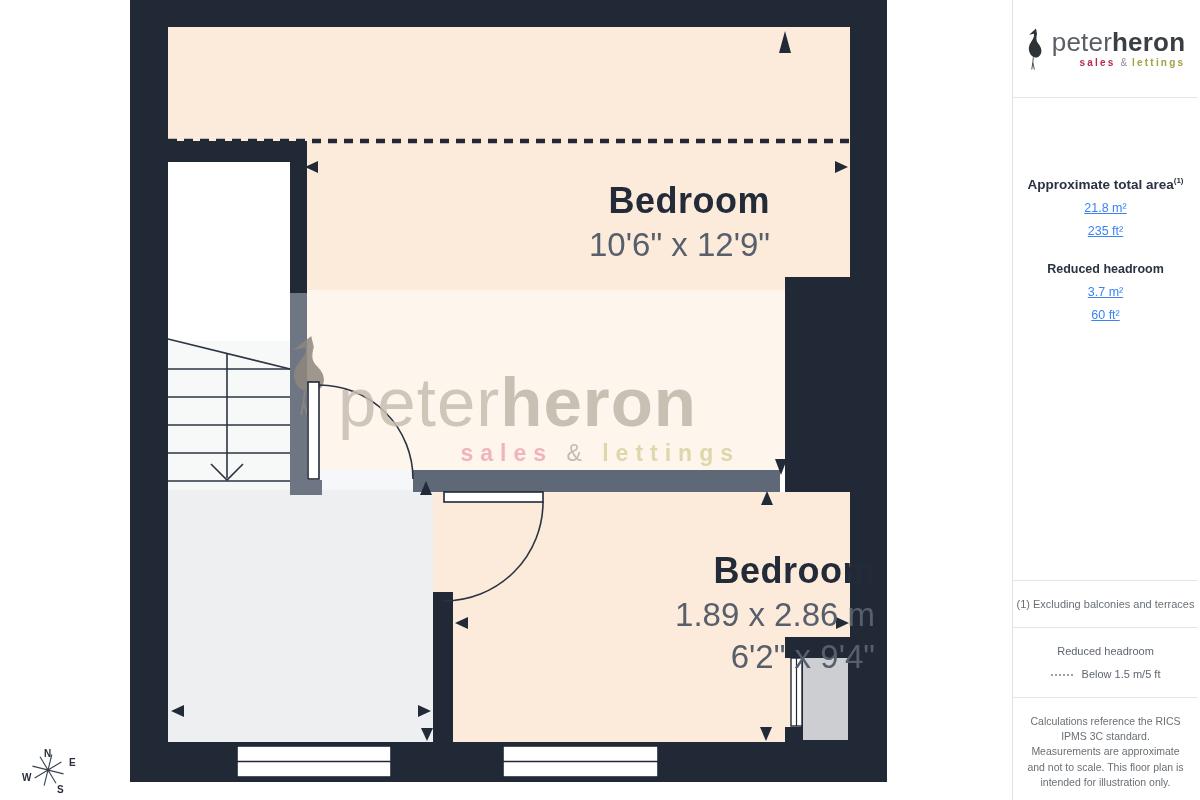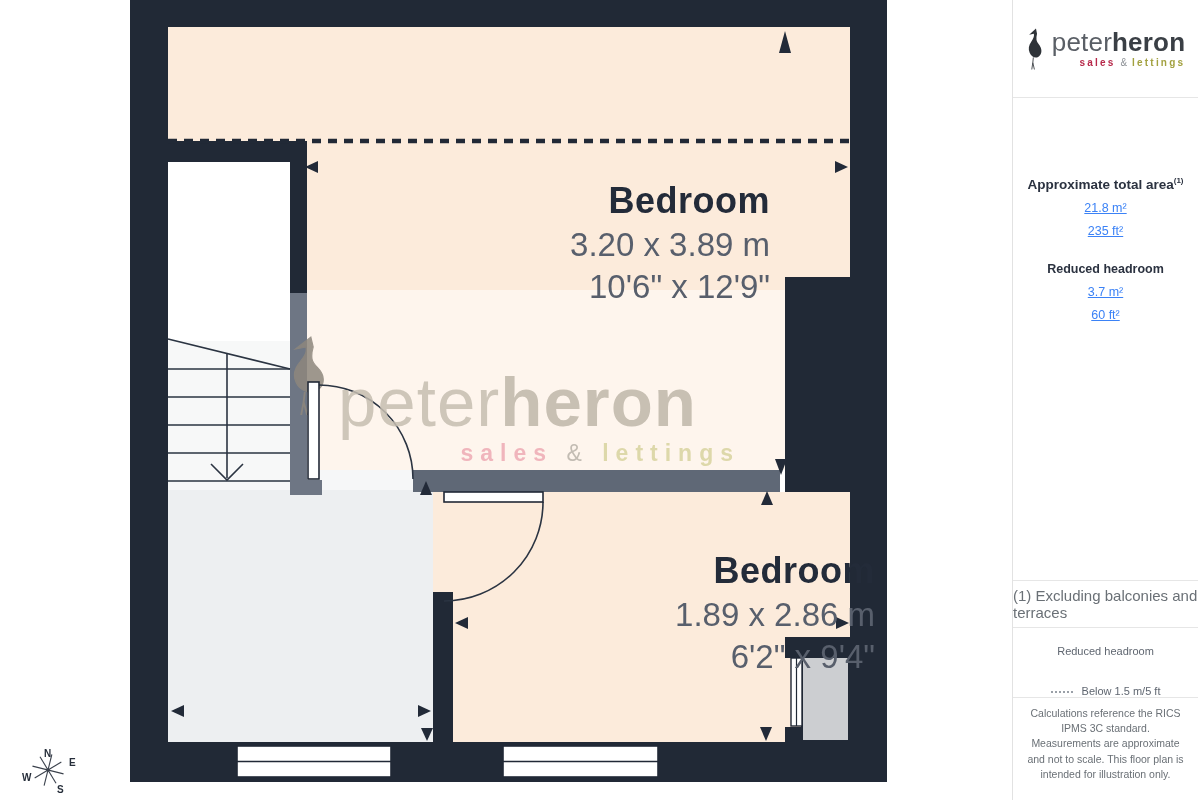--- a/index.html
+++ b/index.html
@@ -32,35 +32,35 @@
   .wm-lettings { color:#d8d39f; }
 
   
   .sidebar { position:absolute; left:1012px; top:0; width:186px; height:800px;
              border-left:1.5px solid #e2e2e2; background:#fff; z-index:8; }
   .card { position:absolute; left:0; width:100%; }
   .card-logo   { top:0; height:97px; display:flex; align-items:center; justify-content:center; }
   .card-main   { top:97px;  height:483px; border-top:1.5px solid #e6e6e6; text-align:center; padding-top:78px; }
   .card-note   { top:580px; height:47px;  border-top:1.5px solid #e6e6e6; display:flex; align-items:center; justify-content:center; }
   .card-legend { top:627px; height:70px;  border-top:1.5px solid #e6e6e6; text-align:center; padding-top:17px; }
-  .card-disc   { top:697px; height:103px; border-top:1.5px solid #e6e6e6; text-align:center; padding:8px 13px 0 13px; }
+  .card-disc   { top:697px; height:103px; border-top:1.5px solid #e6e6e6; text-align:center; padding:16px 13px 0 13px; }
 
   .logo-text-col { margin-left:5px; }
   .logo-row1 { font-size:26px; line-height:26px; letter-spacing:0.2px; }
   .logo-peter { color:#5a5f66; } .logo-heron { color:#3a3f45; font-weight:bold; }
   .logo-row2 { text-align:right; font-size:10px; font-weight:bold; letter-spacing:2.2px; margin-top:2px; }
   .logo-sales { color:#b7294a; } .logo-amp { color:#8d9196; font-weight:normal; letter-spacing:0; } .logo-lettings { color:#a3a140; }
 
   .sb-title { font-size:13.5px; font-weight:bold; color:#2b3240; }
   .sb-title sup { font-size:8px; }
   .sb-val { font-size:12.5px; color:#3b82f6; margin-top:9px;text-decoration:underline; }
   .sb-sub { font-size:12.5px; font-weight:bold; color:#2b3240; margin-top:24px; }
-  .sb-note { font-size:15px; color:#6a7076; }
+  .sb-note { font-size:11px; color:#6a7076; }
   .legend-title { font-size:11px; color:#5f6670; }
-  .legend-row { margin-top:28px; font-size:11px; color:#5f6670; }
+  .legend-row { margin-top:11px; font-size:11px; color:#5f6670; }
   .dash-sample { display:inline-block; width:22px; border-top:2px dotted #9aa0a8; vertical-align:middle; margin-right:9px; }
   .disc-text { font-size:10.5px; color:#6a7076; line-height:1.45; }
 </style>
 </head>
 <body>
 
 <div class="page">
 
   <div class="room-peach" style="left:168px;top:27px;width:682px;height:114px;"></div>
   <div class="room-peach" style="left:307px;top:141px;width:543px;height:136px;"></div>
@@ -168,21 +168,20 @@
     </div>
     <div class="wm-tag">
       <span class="wm-sales">sales</span>
       <span class="wm-amp">&amp;</span>
       <span class="wm-lettings">lettings</span>
     </div>
   </div>
 
   <div class="room-label" style="left:330px;top:178px;width:440px;">
     <div class="room-name">Bedroom</div>
-    <div class="room-dim">3.20 x 3.89 m</div>
     <div class="room-dim">10'6" x 12'9"</div>
   </div>
 
   <div class="room-label" style="left:435px;top:548px;width:440px;">
     <div class="room-name">Bedroom</div>
     <div class="room-dim">1.89 x 2.86 m</div>
     <div class="room-dim">6'2" x 9'4"</div>
   </div>
 
   <div class="sidebar">

